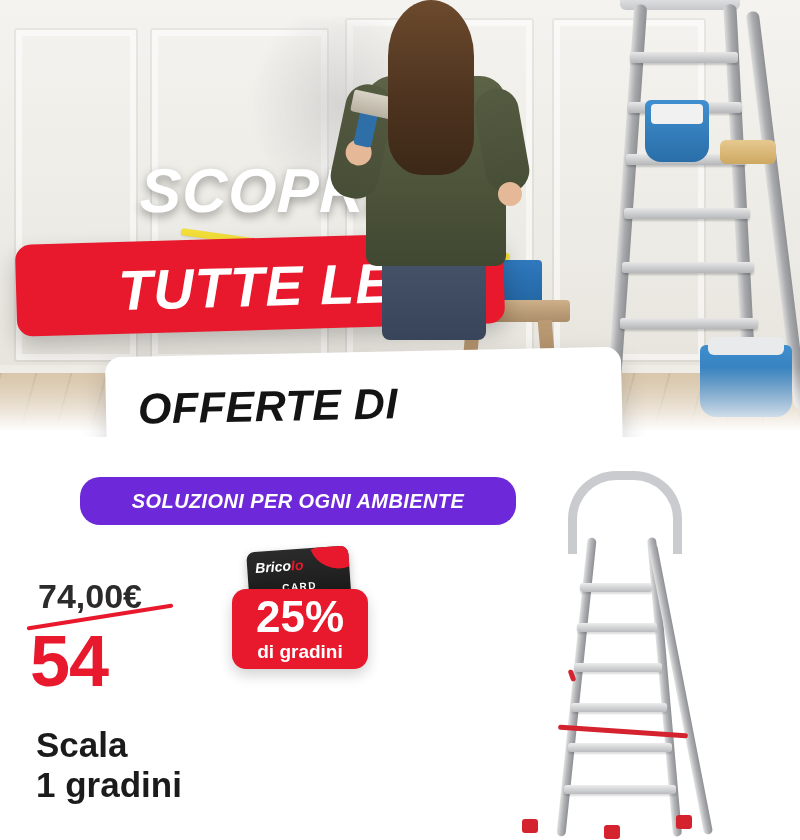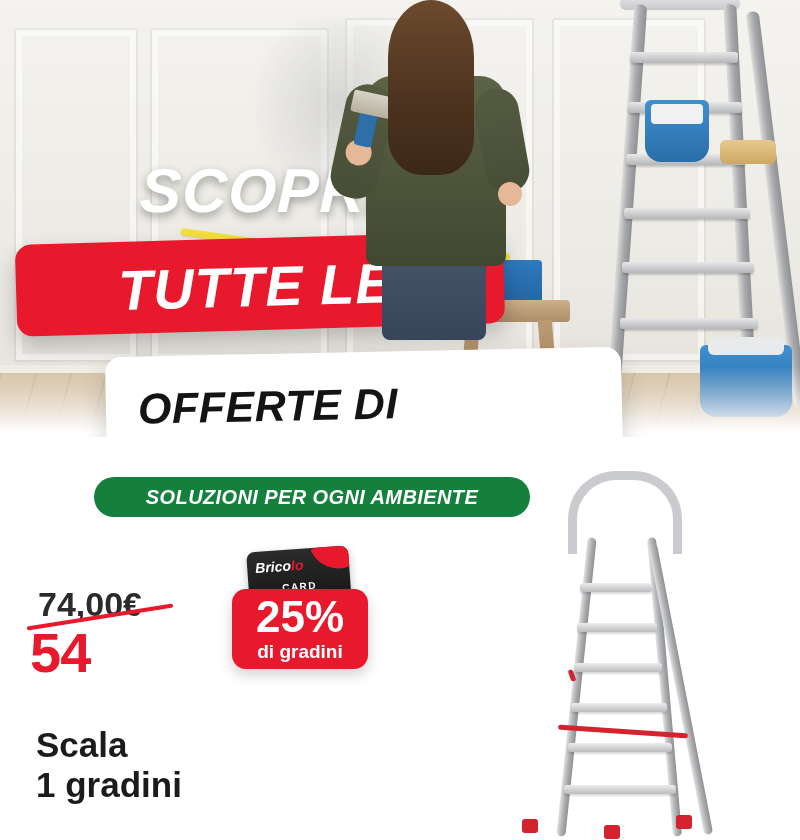--- a/index.html
+++ b/index.html
@@ -194,45 +194,45 @@
     font-size: 43px; font-weight: 800; font-style: italic; color: #141414;
     letter-spacing: 0.5px;
   }
 
   
   .lower {
     position: absolute; left: 0; top: 437px; width: 800px; height: 403px;
     background: #ffffff;
   }
   .soluzioni {
-    position: absolute; left: 94px; top: 40px;
-    width: 436px; height: 40px;
-    background: #15803d; border-radius: 20px;
+    position: absolute; left: 80px; top: 40px;
+    width: 436px; height: 48px;
+    background: #6d28d9; border-radius: 20px;
     display: flex; align-items: center; justify-content: center;
   }
   .soluzioni span {
     font-size: 20px; font-weight: 800; font-style: italic; color: #fff;
     letter-spacing: 0.4px;
   }
 
   .old-price {
-    position: absolute; left: 38px; top: 148px;
+    position: absolute; left: 38px; top: 140px;
     font-size: 34px; font-weight: 700; color: #2b2b2b;
   }
   .strike {
     position: absolute; left: 26px; top: 178px;
     width: 148px; height: 4px; background: #e8192c;
     transform: rotate(-9deg); border-radius: 2px;
   }
   .new-price {
     position: absolute; left: 30px; top: 188px;
     color: #e8192c; font-weight: 800;
     display: flex; align-items: baseline;
   }
-  .new-price .big { font-size: 56px; line-height: 1; letter-spacing: -1px; }
+  .new-price .big { font-size: 72px; line-height: 1; letter-spacing: -1px; }
   .new-price .small { font-size: 38px; font-weight: 800; }
 
   .product-name {
     position: absolute; left: 36px; top: 288px;
     font-size: 35px; font-weight: 800; color: #1b1b1b; line-height: 1.15;
   }
 
   
   .card-chip {
     position: absolute; left: 248px; top: 112px;

